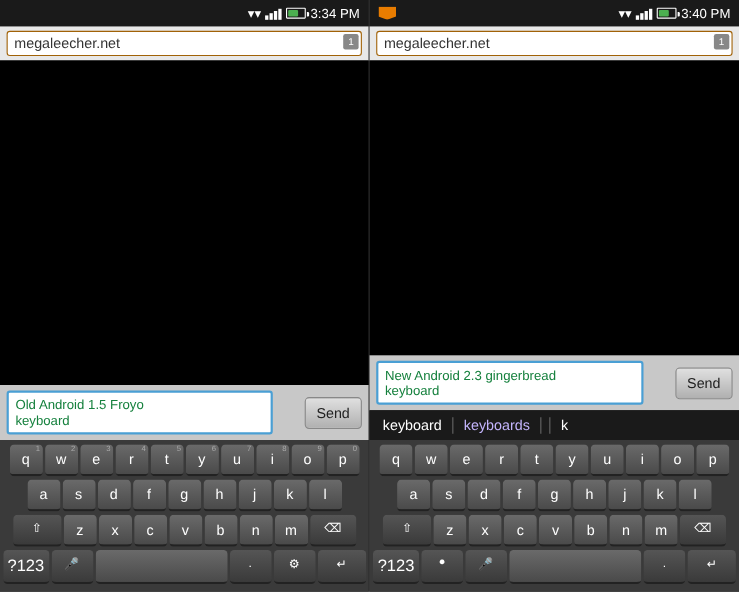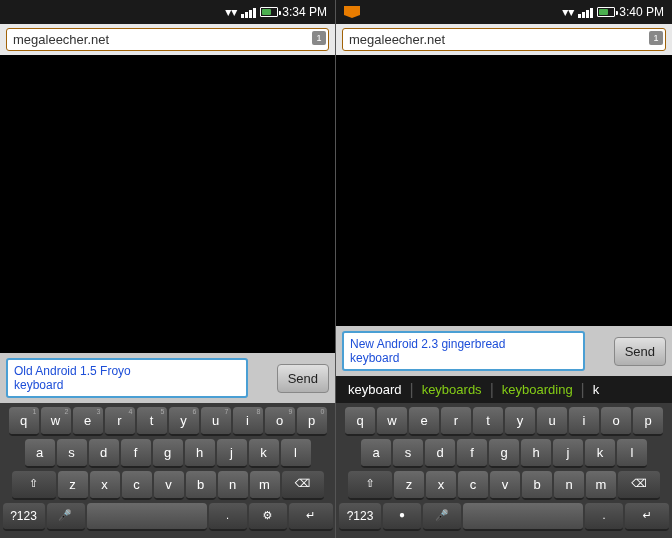--- a/index.html
+++ b/index.html
@@ -75,21 +75,21 @@
       align-items: center;
       gap: 5px;
     }
     .compose-input {
       flex: 1;
       background: #fff;
       border: 2px solid #4a9fd4;
       border-radius: 3px;
       padding: 4px 6px;
       font-size: 12px;
-      color: #1d4ed8;
+      color: #15803d;
       min-height: 38px;
     }
     .send-btn {
       background: linear-gradient(to bottom, #e0e0e0, #b0b0b0);
       border: 1px solid #888;
       border-radius: 4px;
       padding: 6px 10px;
       font-size: 13px;
       color: #222;
       cursor: pointer;
@@ -146,39 +146,39 @@
       min-width: 40px;
       max-width: 42px;
     }
     .key.enter {
       min-width: 42px;
       max-width: 44px;
     }
     .key.num-sym {
       min-width: 40px;
       max-width: 42px;
-      font-size: 12px;
+      font-size: 15px;
     }
     
     .suggestion-bar {
       background: #1a1a1a;
       display: flex;
       align-items: center;
       padding: 4px 6px;
       gap: 0;
       overflow: hidden;
     }
     .suggestion {
       color: #fff;
       font-size: 13px;
       padding: 2px 6px;
       white-space: nowrap;
     }
     .suggestion.highlight {
-      color: #84cc16;
+      color: #c4b5fd;
     }
     
     .notif-icon {
       width: 16px;
       height: 12px;
       background: #e87c00;
       clip-path: polygon(0 0, 100% 0, 100% 75%, 50% 100%, 0 75%);
       margin-right: auto;
     }
     
@@ -341,21 +341,20 @@
 keyboard</span>
     </div>
     <button class="send-btn">Send</button>
   </div>
 
   <div class="suggestion-bar">
     <span class="suggestion">keyboard</span>
     <span style="color:#555;padding:0 2px;">|</span>
     <span class="suggestion highlight">keyboards</span>
     <span style="color:#555;padding:0 2px;">|</span>
-    <span class="suggestion highlight">keyboarding</span>
     <span style="color:#555;padding:0 2px;">|</span>
     <span class="suggestion">k</span>
   </div>
 
   <div class="keyboard">
 
     <div class="key-row">
       <div class="key">q</div>
       <div class="key">w</div>
       <div class="key">e</div>

